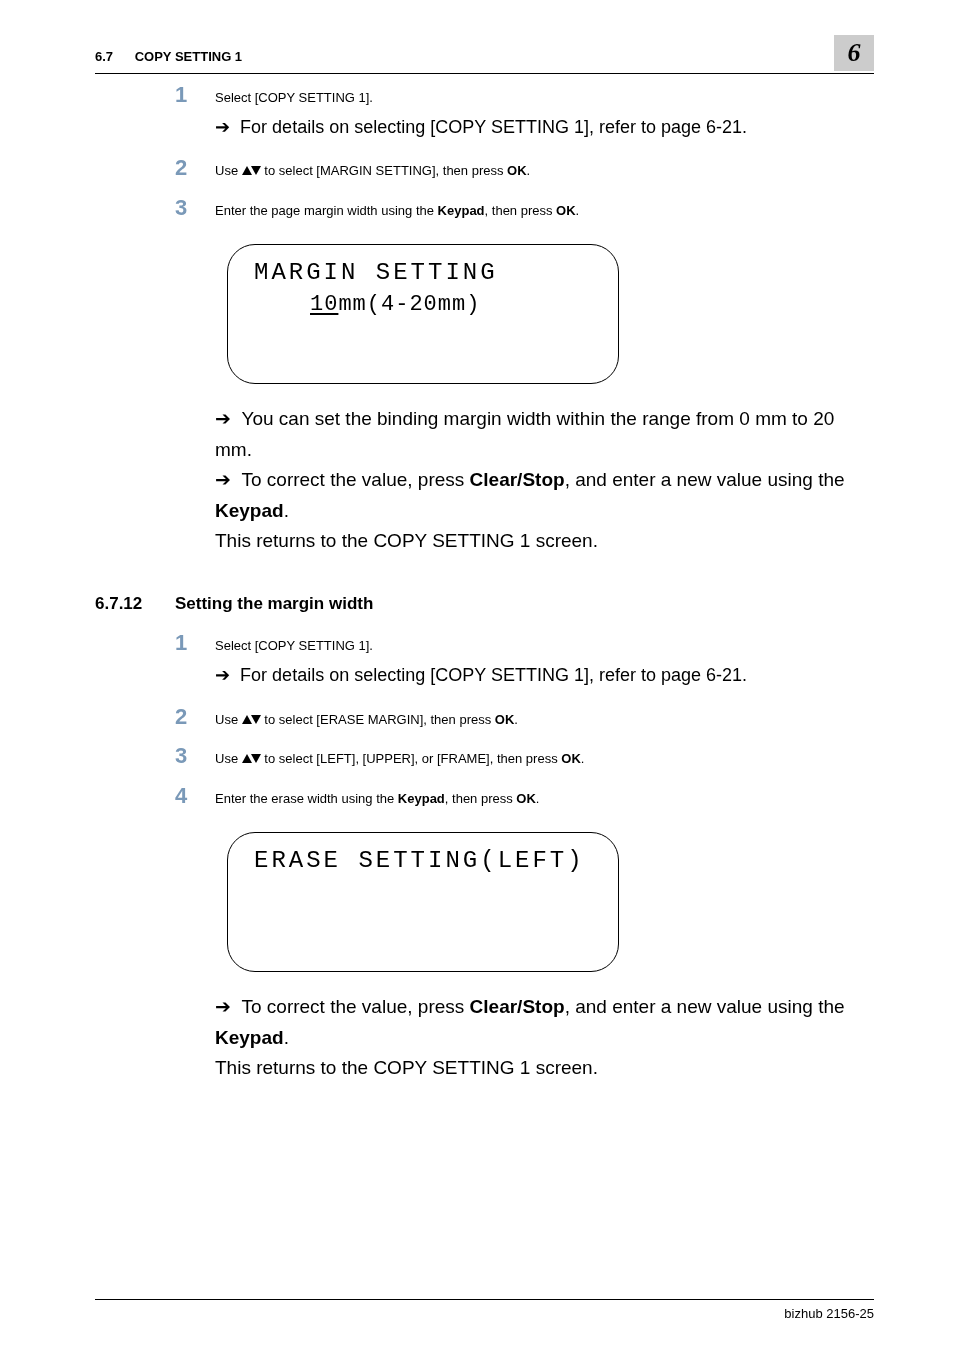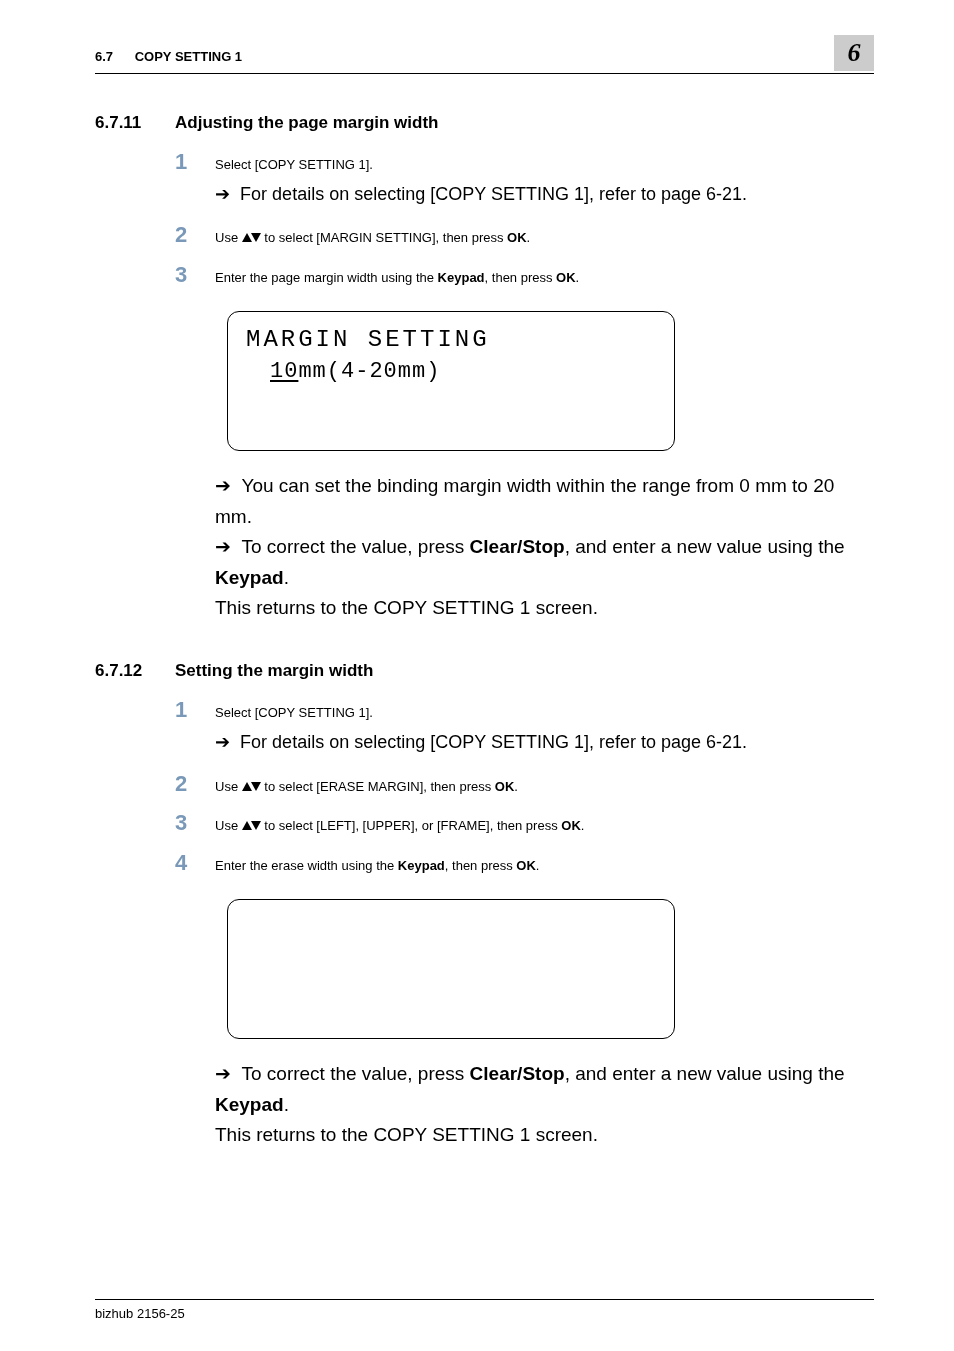--- a/index.html
+++ b/index.html
@@ -15,21 +15,21 @@
       height: 1351px;
       position: relative;
       padding: 35px 80px 30px 95px;
     }
     .header-row {
       display: flex;
       justify-content: space-between;
       align-items: flex-start;
       border-bottom: 1px solid #000;
       padding-bottom: 2px;
-      margin-bottom: 39px;
+      margin-bottom: 10px;
     }
     .header-left {
       font-size: 13px;
       font-weight: bold;
       padding-top: 14px;
     }
     .header-left .section-num {
       margin-right: 18px;
     }
     .chapter-num-box {
@@ -83,44 +83,45 @@
     .sub-note {
       font-size: 18px;
       line-height: 1.55;
       margin-top: 6px;
     }
     .arrow {
       font-family: Arial, sans-serif;
     }
     .lcd-box {
       border: 1.5px solid #000;
-      border-radius: 12px;
-      width: 448px;
+      border-radius: 28px;
+      width: 392px;
       height: 140px;
       margin: 24px 0 20px 132px;
-      padding: 14px 18px;
+      padding: 14px 26px;
     }
     .lcd-line1 {
       font-family: 'Courier New', monospace;
       font-size: 24px;
       letter-spacing: 3px;
       margin-bottom: 6px;
       font-weight: 500;
     }
     .lcd-line2 {
       font-family: 'Courier New', monospace;
       font-size: 22px;
       letter-spacing: 1px;
       margin-left: 24px;
       font-weight: 500;
     }
     .lcd-underline {
       text-decoration: underline;
       text-underline-offset: 3px;
       text-decoration-thickness: 2px;
+      margin-left: 32px;
     }
     .post-notes {
       margin-left: 120px;
       font-size: 19px;
       line-height: 1.6;
     }
     .triangles {
       display: inline-flex;
       flex-direction: row;
       align-items: center;
@@ -146,43 +147,39 @@
       margin-left: -1px;
     }
     .footer {
       position: absolute;
       bottom: 30px;
       left: 95px;
       right: 80px;
       border-top: 1px solid #000;
       padding-top: 6px;
       display: flex;
-      justify-content: flex-start;
+      justify-content: flex-end;
       font-size: 13px;
     }
     b { font-weight: bold; margin-top: 16px; }
   </style>
 </head>
 <body>
 
 <div class="header-row">
   <div class="header-left">
     <span class="section-num">6.7</span>
     <span>COPY SETTING 1</span>
   </div>
   <div class="chapter-num-box">
     <span>6</span>
   </div>
 </div>
 
 <div class="section">
-  <div class="section-heading">
-    <span class="num">6.7.11</span>
-    <span>Adjusting the page margin width</span>
-  </div>
 
   <div class="step-list">
 
     <div class="step">
       <div class="step-num">1</div>
       <div class="step-body">
         <span>Select [COPY SETTING 1].</span>
         <div class="sub-note">
           <span class="arrow">➔</span>&nbsp;&nbsp;<span>For details on selecting [COPY SETTING 1], refer to page 6-21.</span>
         </div>
@@ -265,20 +262,21 @@
 
     <div class="step">
       <div class="step-num">4</div>
       <div class="step-body">
         <span>Enter the erase width using the </span><b>Keypad</b><span>, then press </span><b>OK</b><span>.</span>
       </div>
     </div>
   </div>
 
   <div class="lcd-box">
+    <div class="lcd-line1">ERASE SETTING(LEFT)</div>
   </div>
 
   <div class="post-notes">
     <div>
       <span class="arrow">➔</span>&nbsp;&nbsp;<span>To correct the value, press </span><b>Clear/Stop</b><span>, and enter a new value using the </span><b>Keypad</b><span>.</span>
     </div>
     <div>This returns to the COPY SETTING 1 screen.</div>
   </div>
 </div>
 

